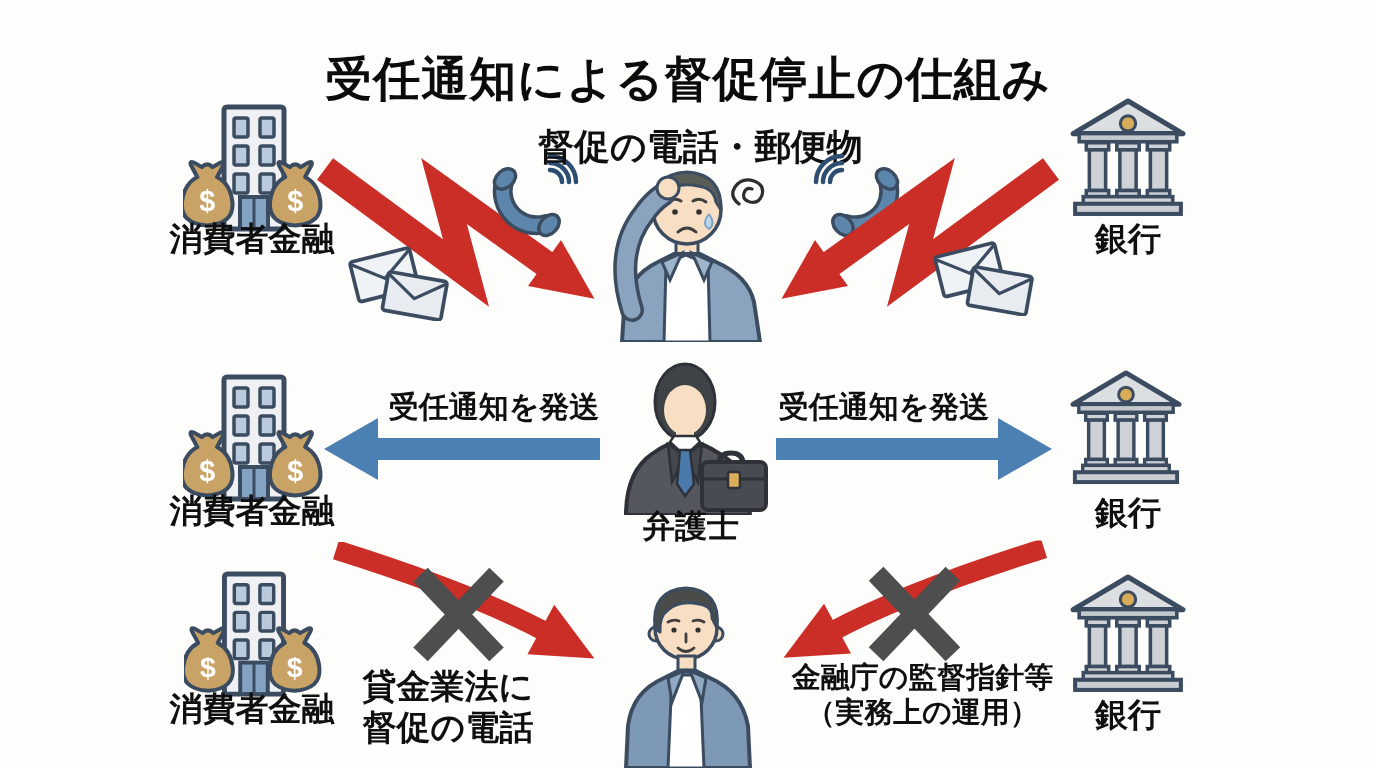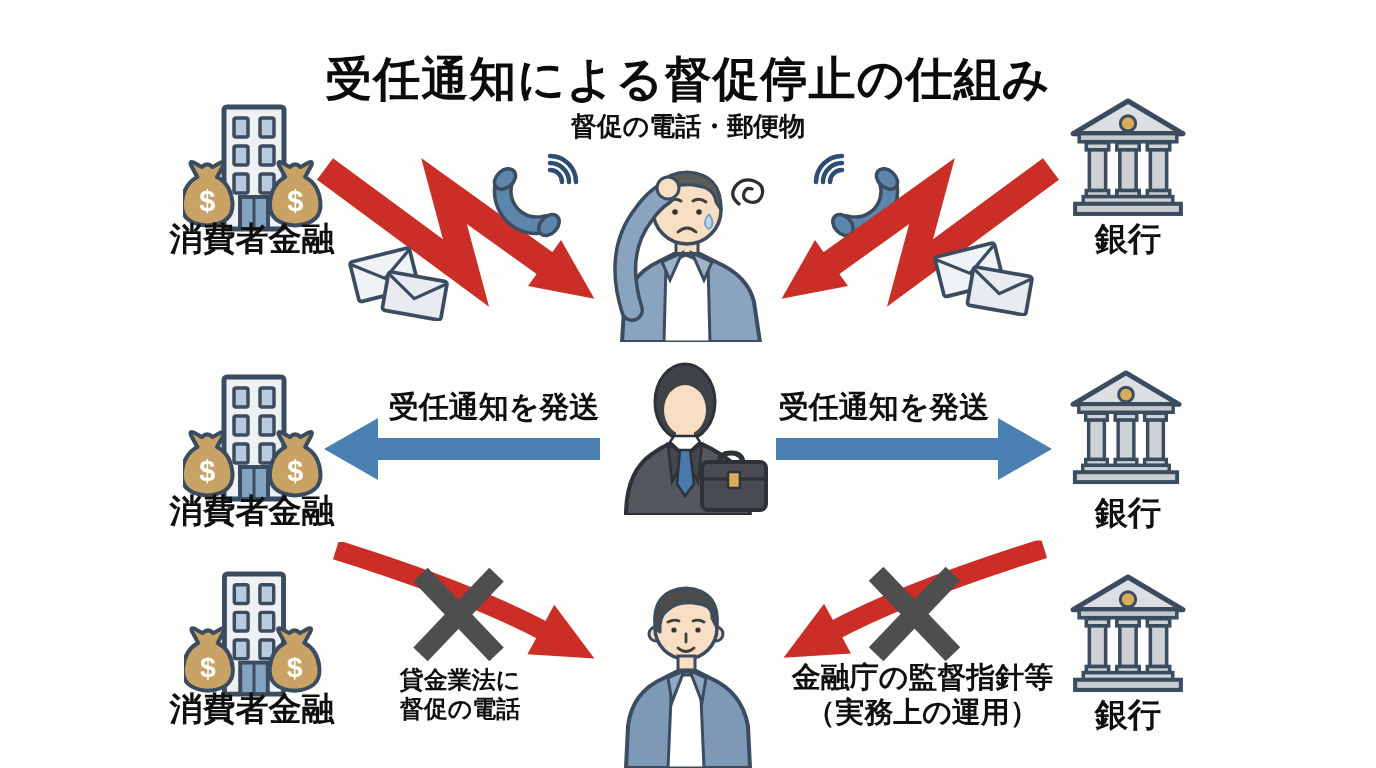--- a/index.html
+++ b/index.html
@@ -195,21 +195,21 @@
     <svg viewBox="0 0 112 84">
         <use href="#sym-env"></use>
       </svg>
   </div>
   <div class="abs" style="left:488px;top:152px;width:92px;height:86px">
     <svg viewBox="0 0 92 86">
         <use href="#sym-phone"></use>
       </svg>
   </div>
 
-  <div class="lbl" style="left:538px;top:112px;width:300px;font-size:26px">督促の電話・郵便物</div>
+  <div class="lbl" style="left:538px;top:126px;width:300px;font-size:36px">督促の電話・郵便物</div>
 
   <div class="abs" style="left:598px;top:152px;width:184px;height:190px">
     <svg viewBox="0 0 184 190">
         <use href="#sym-stressed"></use>
       </svg>
   </div>
 
   <div class="abs mirror" style="left:812px;top:152px;width:92px;height:86px">
     <svg viewBox="0 0 92 86">
         <use href="#sym-phone"></use>
@@ -245,20 +245,21 @@
     <svg viewBox="0 0 280 68">
         <use href="#sym-blue"></use>
       </svg>
   </div>
 
   <div class="abs" style="left:622px;top:360px;width:150px;height:155px">
     <svg viewBox="0 0 150 155">
         <use href="#sym-lawyer"></use>
       </svg>
   </div>
+  <div class="lbl" style="left:611px;top:508px;width:160px;font-size:32px">弁護士</div>
 
   <div class="lbl" style="left:764px;top:390px;width:240px;font-size:30px">受任通知を発送</div>
   <div class="abs mirror" style="left:774px;top:414px;width:280px;height:70px">
     <svg viewBox="0 0 280 68">
         <use href="#sym-blue"></use>
       </svg>
   </div>
 
   <div class="abs" style="left:1066px;top:370px;width:120px;height:116px">
     <svg viewBox="0 0 120 118">
@@ -277,21 +278,21 @@
   <div class="abs" style="left:326px;top:542px;width:276px;height:130px">
     <svg viewBox="0 0 280 132">
         <use href="#sym-curve"></use>
       </svg>
   </div>
   <div class="abs" style="left:411px;top:566px;width:95px;height:97px">
     <svg viewBox="0 0 100 100">
         <use href="#sym-cross"></use>
       </svg>
   </div>
-  <div class="lbl two-line" style="left:370px;top:666px;width:180px;font-size:24px;line-height:1.2">
+  <div class="lbl two-line" style="left:358px;top:666px;width:180px;font-size:34px;line-height:1.2">
     <div>貸金業法に</div>
     <div>督促の電話</div>
   </div>
 
   <div class="abs" style="left:618px;top:576px;width:152px;height:192px">
     <svg viewBox="0 0 152 192">
         <use href="#sym-calm"></use>
       </svg>
   </div>
 

